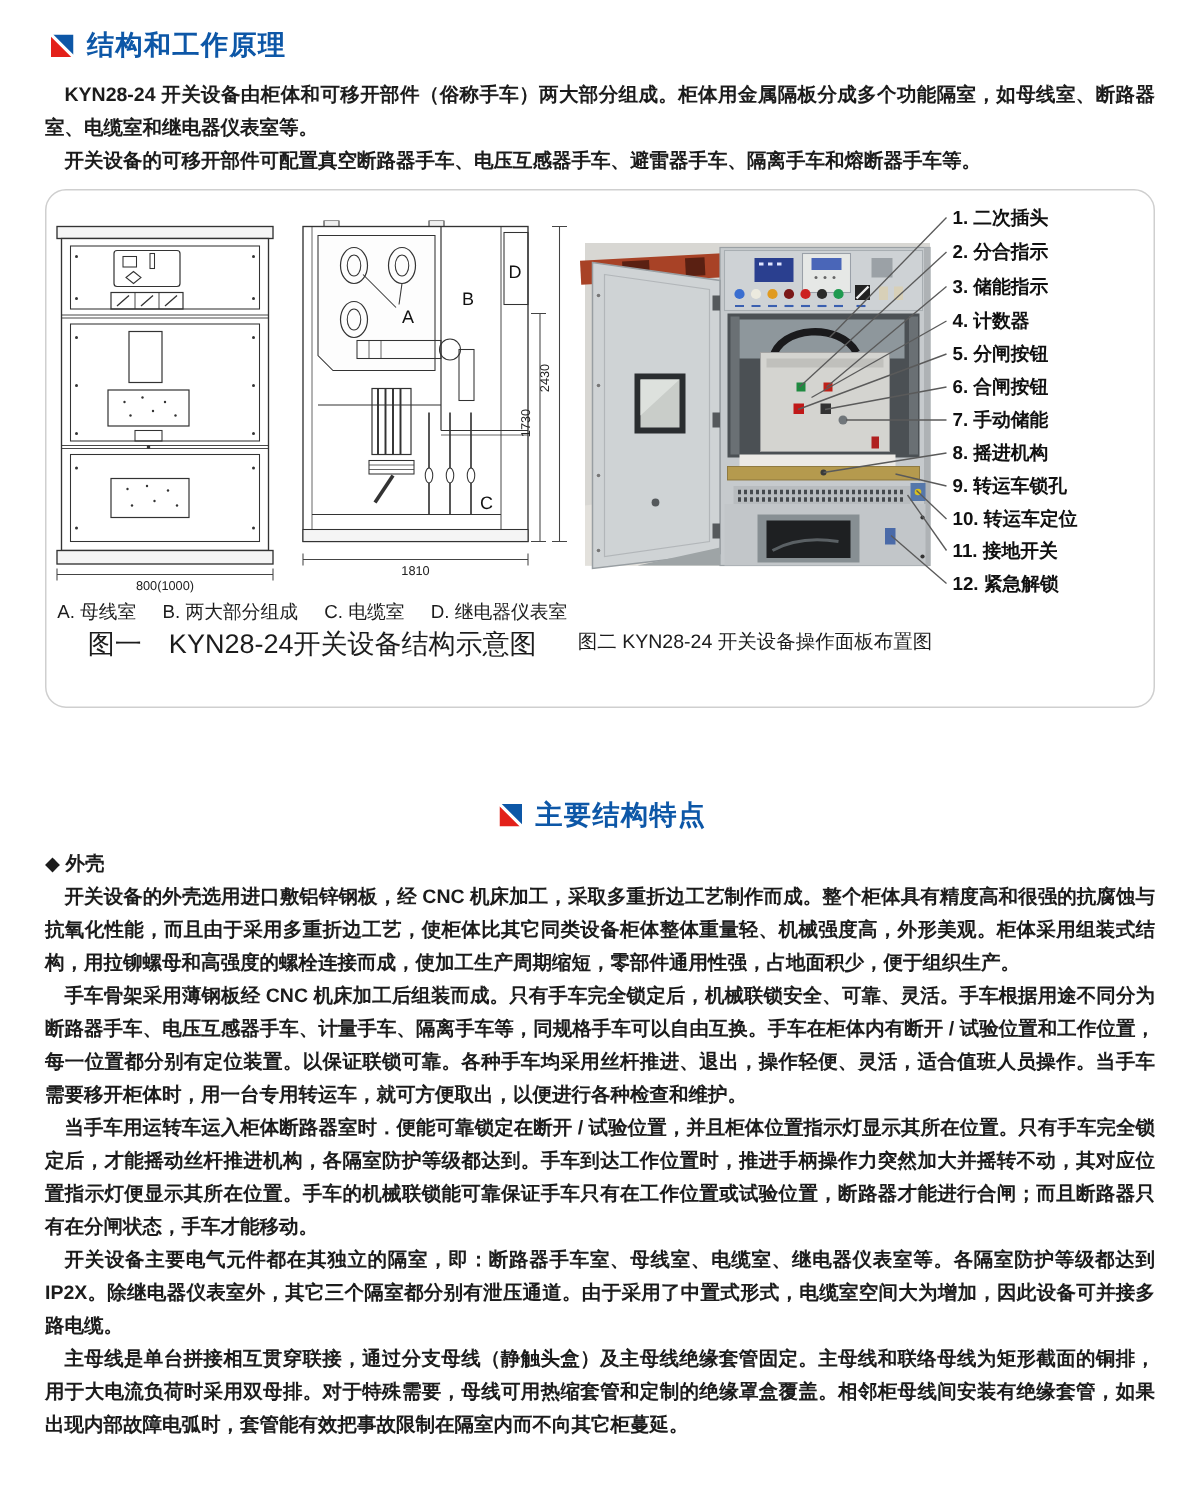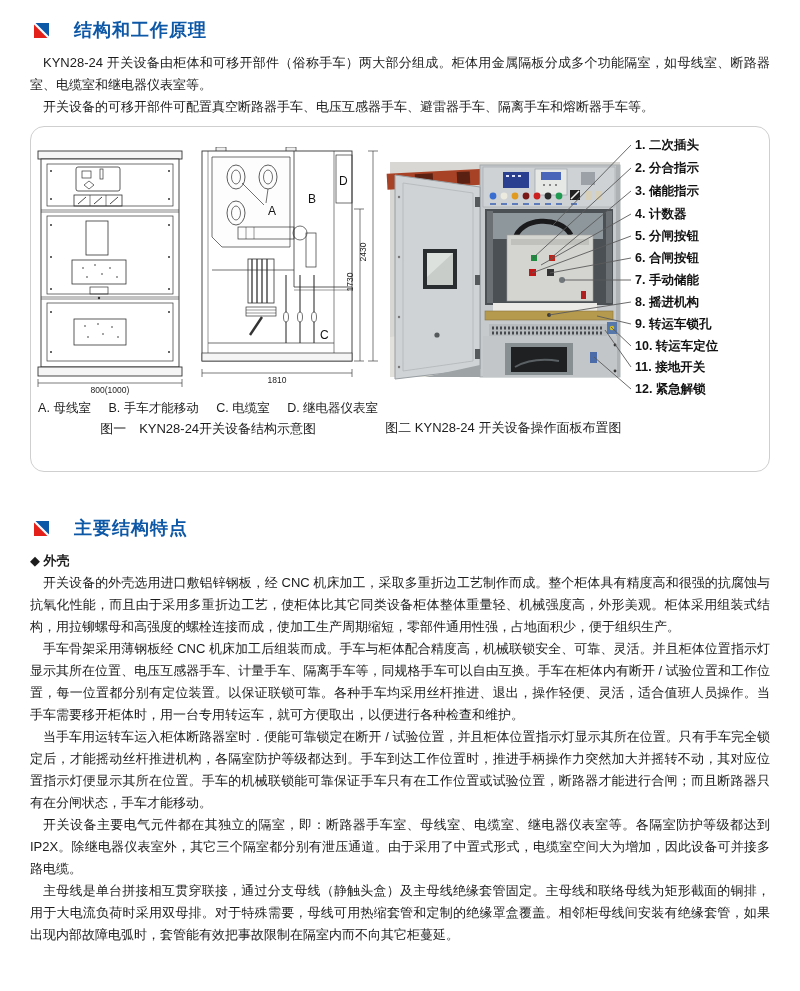--- a/index.html
+++ b/index.html
@@ -4,39 +4,39 @@
 <style>
   html,body{margin:0;padding:0;}
   body{
     width:800px;height:991px;background:#ffffff;overflow:hidden;position:relative;
     font-family:"Liberation Sans","DejaVu Sans",sans-serif;
     font-size:13px;line-height:22px;color:#1c1c1c;
     -webkit-font-smoothing:antialiased;
   }
   .content{padding:10px 30px 0 30px;}
   .section-title{
-    display:flex;align-items:center;gap:25px;
+    display:flex;align-items:center;gap:9px;
     color:#0d57a7;font-size:18px;font-weight:bold;line-height:24px;
     margin:8px 0 10px 4px;letter-spacing:1px;
   }
   .title-icon{width:15px;height:15px;flex:0 0 auto;}
   .sub-heading{font-weight:bold;margin:0;}
-  .para{margin:0;text-indent:1em;text-align:justify;}
+  .para{margin:0;text-indent:1em;text-align:justify;font-weight:bold;}
   .para-noindent{margin:0;text-align:justify;}
   .figure-box{
     border:1px solid #cfcfcf;border-radius:14px;
     height:344px;margin:8px 0 0 0;display:flex;overflow:hidden;
   }
   .fig-left{width:48%;display:flex;flex-direction:column;align-items:center;}
   .fig-right{width:52%;position:relative;}
   .fig-legend{margin-top:4px;font-size:12.5px;line-height:18px;white-space:nowrap;}
   .fig-legend span{margin:0 7px;}
-  .fig-caption{font-size:13px;line-height:20px;margin-top:2px;}
+  .fig-caption{font-size:18px;line-height:20px;margin-top:2px;}
   .fig2-caption{position:absolute;left:0;top:290px;font-size:13px;}
-  .section2-gap{margin-top:44px;}
+  .section2-gap{margin-top:59px;justify-content:center;}
   svg text{font-family:"Liberation Sans","DejaVu Sans",sans-serif;}
 </style>
 </head>
 <body>
 
 <div class="content">
 
   <div class="section-title">
     <svg class="title-icon" viewBox="0 0 15 15">
       <polygon points="1.5,0 15,0 15,13.5" fill="#0d57a7"></polygon>
@@ -189,21 +189,21 @@
               <line x1="166" y1="214" x2="176" y2="214"></line>
           </g>
           <text x="75" y="236" font-size="8.5" fill="#222" text-anchor="middle">1810</text>
           <text x="154" y="138" font-size="8.5" fill="#222" text-anchor="middle" transform="rotate(-90 151 138)">1730</text>
           <text x="167" y="108" font-size="8.5" fill="#222" text-anchor="middle" transform="rotate(-90 164 108)">2430</text>
         </g>
       </svg>
 
       <div class="fig-legend">
         <span>A. 母线室</span>
-        <span>B. 手车才能移动</span>
+        <span>B. 两大部分组成</span>
         <span>C. 电缆室</span>
         <span>D. 继电器仪表室</span>
       </div>
       <div class="fig-caption">图一　KYN28-24开关设备结构示意图</div>
     </div>
 
     <div class="fig-right">
       <svg width="372" height="286" viewBox="0 0 372 286">
 
         <g>
@@ -341,18 +341,18 @@
   <div class="section-title section2-gap">
     <svg class="title-icon" viewBox="0 0 15 15">
       <polygon points="1.5,0 15,0 15,13.5" fill="#0d57a7"></polygon>
       <polygon points="0,1.5 0,15 13.5,15" fill="#e3211a"></polygon>
     </svg>
     <span>主要结构特点</span>
   </div>
 
   <p class="sub-heading">◆ 外壳</p>
   <p class="para">开关设备的外壳选用进口敷铝锌钢板，经 CNC 机床加工，采取多重折边工艺制作而成。整个柜体具有精度高和很强的抗腐蚀与抗氧化性能，而且由于采用多重折边工艺，使柜体比其它同类设备柜体整体重量轻、机械强度高，外形美观。柜体采用组装式结构，用拉铆螺母和高强度的螺栓连接而成，使加工生产周期缩短，零部件通用性强，占地面积少，便于组织生产。</p>
-  <p class="para">手车骨架采用薄钢板经 CNC 机床加工后组装而成。手车与柜体配合精度高，机械联锁安全、可靠、灵活。并且柜体位置指示灯显示其所在位置、电压互感器手车、计量手车、隔离手车等，同规格手车可以自由互换。手车在柜体内有断开 / 试验位置和工作位置，每一位置都分别有定位装置。以保证联锁可靠。各种手车均采用丝杆推进、退出，操作轻便、灵活，适合值班人员操作。当手车需要移开柜体时，用一台专用转运车，就可方便取出，以便进行各种检查和维护。</p>
+  <p class="para">手车骨架采用薄钢板经 CNC 机床加工后组装而成。只有手车完全锁定后，机械联锁安全、可靠、灵活。手车根据用途不同分为断路器手车、电压互感器手车、计量手车、隔离手车等，同规格手车可以自由互换。手车在柜体内有断开 / 试验位置和工作位置，每一位置都分别有定位装置。以保证联锁可靠。各种手车均采用丝杆推进、退出，操作轻便、灵活，适合值班人员操作。当手车需要移开柜体时，用一台专用转运车，就可方便取出，以便进行各种检查和维护。</p>
   <p class="para">当手车用运转车运入柜体断路器室时．便能可靠锁定在断开 / 试验位置，并且柜体位置指示灯显示其所在位置。只有手车完全锁定后，才能摇动丝杆推进机构，各隔室防护等级都达到。手车到达工作位置时，推进手柄操作力突然加大并摇转不动，其对应位置指示灯便显示其所在位置。手车的机械联锁能可靠保证手车只有在工作位置或试验位置，断路器才能进行合闸；而且断路器只有在分闸状态，手车才能移动。</p>
   <p class="para">开关设备主要电气元件都在其独立的隔室，即：断路器手车室、母线室、电缆室、继电器仪表室等。各隔室防护等级都达到 IP2X。除继电器仪表室外，其它三个隔室都分别有泄压通道。由于采用了中置式形式，电缆室空间大为增加，因此设备可并接多路电缆。</p>
   <p class="para">主母线是单台拼接相互贯穿联接，通过分支母线（静触头盒）及主母线绝缘套管固定。主母线和联络母线为矩形截面的铜排，用于大电流负荷时采用双母排。对于特殊需要，母线可用热缩套管和定制的绝缘罩盒覆盖。相邻柜母线间安装有绝缘套管，如果出现内部故障电弧时，套管能有效把事故限制在隔室内而不向其它柜蔓延。</p>
 
 </div>
 
 </body></html>

